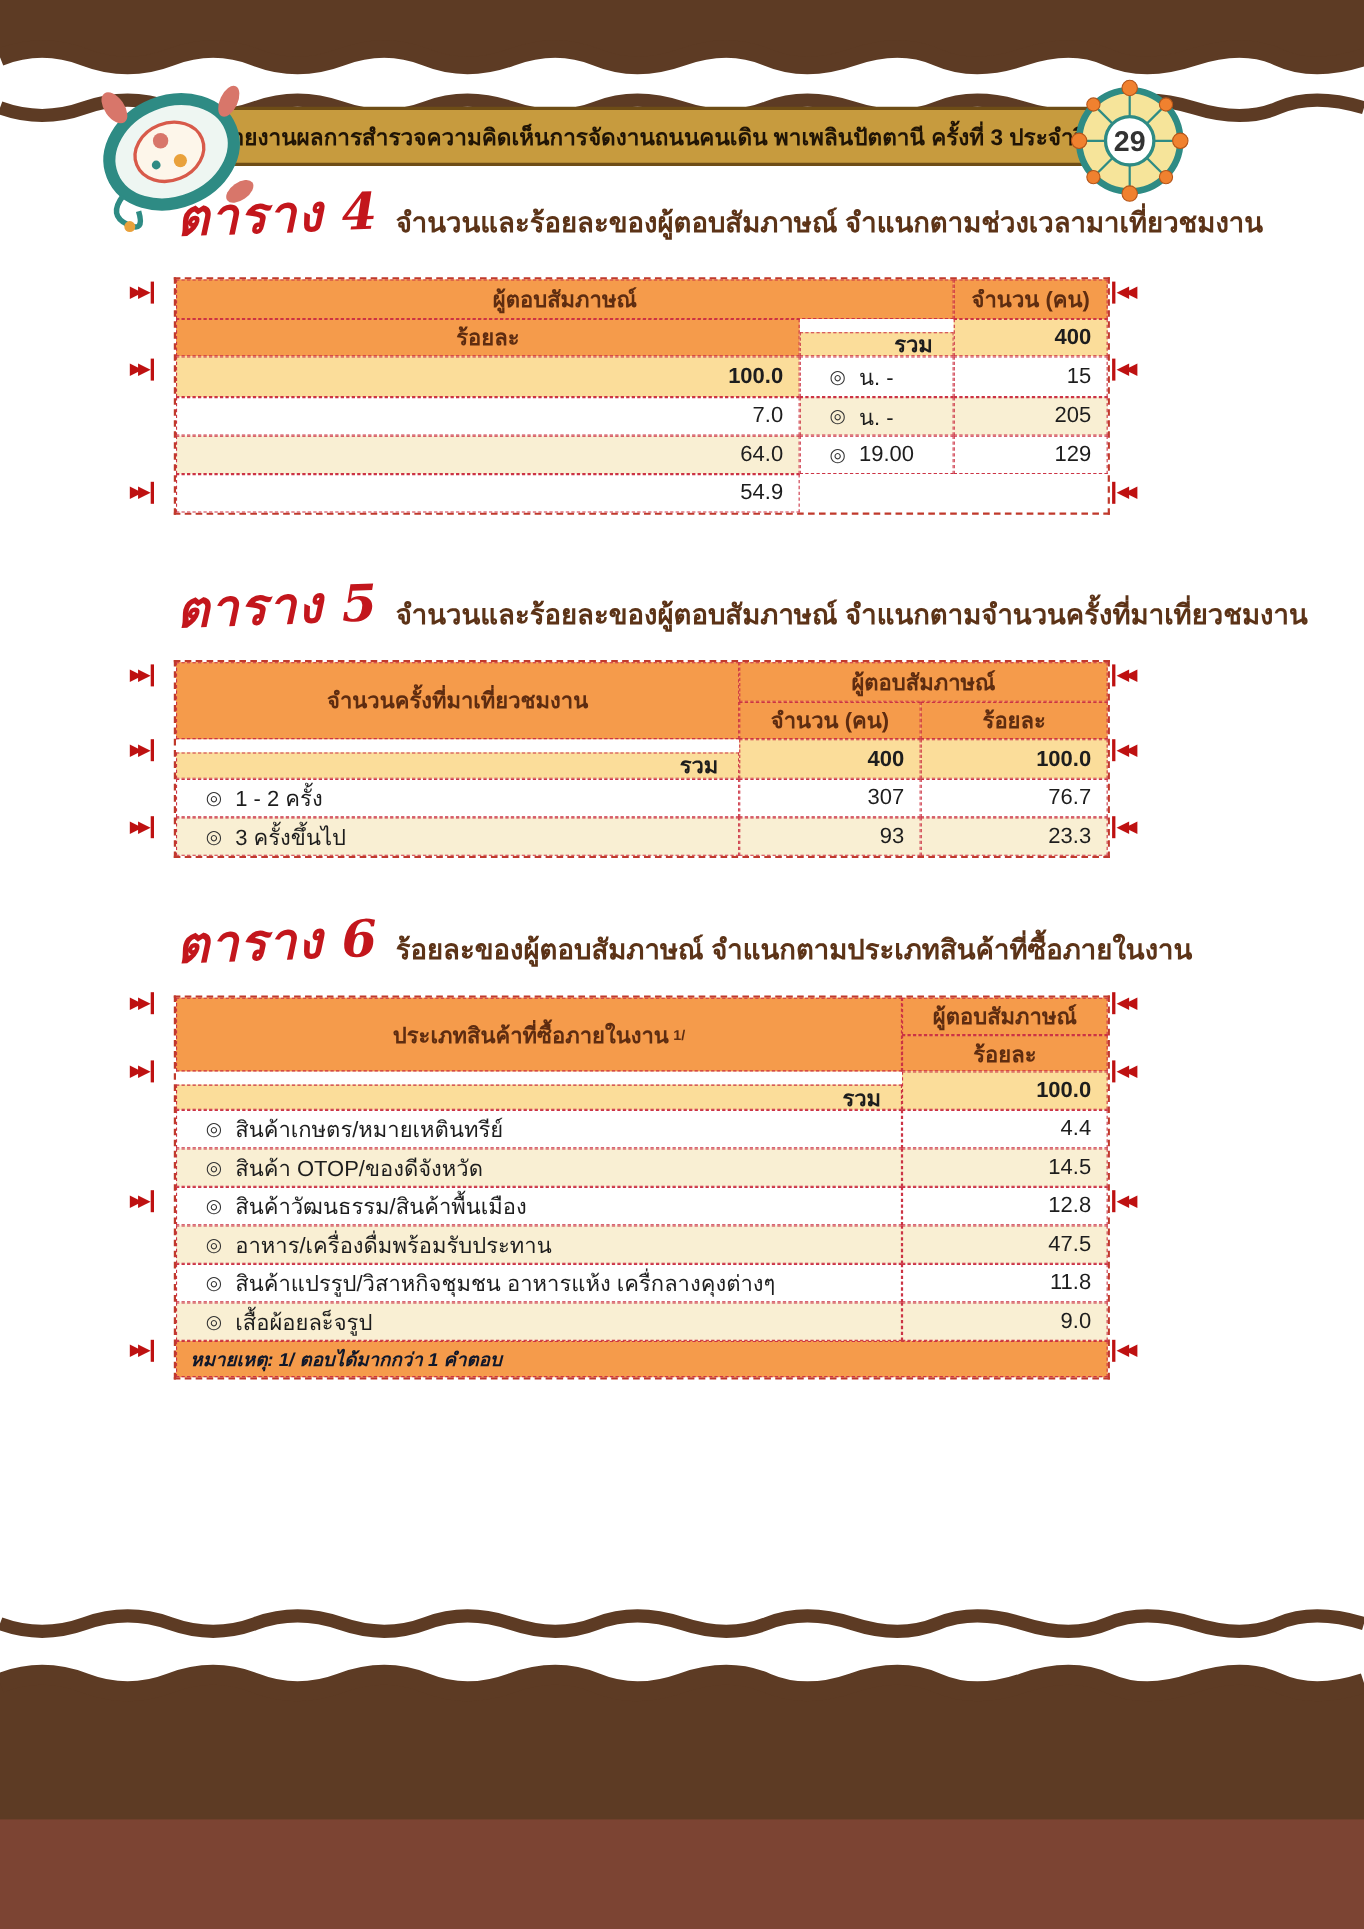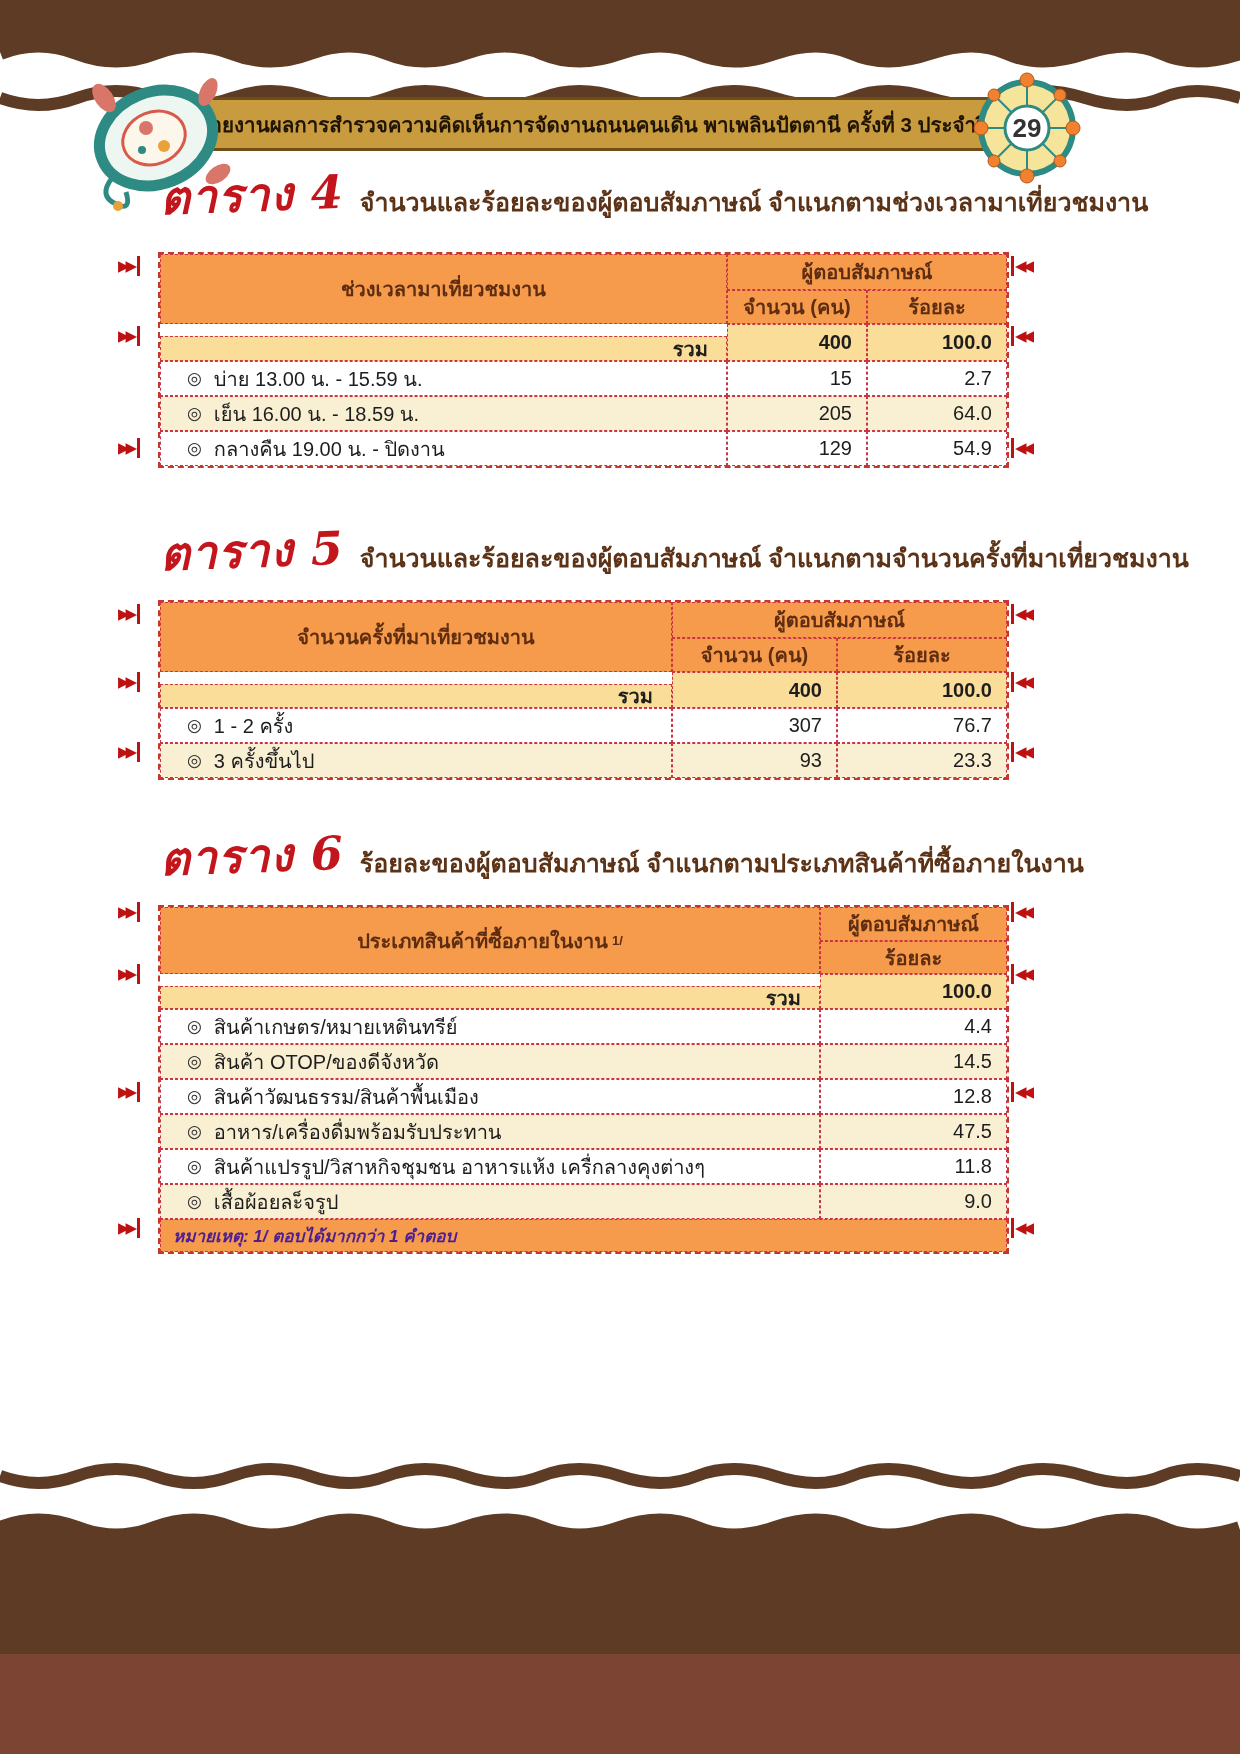--- a/index.html
+++ b/index.html
@@ -45,21 +45,21 @@
   .hd{background:#f59b4b;color:#5e2c10;font-weight:700;justify-content:center;text-align:center;}
   .tot{background:#fbdd9a;font-weight:700;}
   .cream{background:#f9efd3;}
   .white{background:#ffffff;}
   .num{justify-content:flex-end;}
   .stub{justify-content:flex-start;padding-left:26px;}
   .stub .bullet{margin-right:12px;font-size:17px;color:#333;}
   .tot-label{justify-content:flex-end;padding-right:18px;margin-top:12px;}
   .note-row{
     background:#f59b4b;font-style:italic;font-weight:700;font-size:17px;
-    color:#4c1d95;justify-content:flex-start;padding-left:12px;
+    color:#0f172a;justify-content:flex-start;padding-left:12px;
   }
   sup{font-size:13px;margin-left:4px;}
 
   .t4{left:158px;top:252px;grid-template-columns:567px 140px 140px;
       grid-template-rows:36px 34px 37px 35px 35px 35px;}
   .t5{left:158px;top:600px;grid-template-columns:512px 165px 170px;
       grid-template-rows:36px 34px 36px 35px 35px;}
   .t6{left:158px;top:905px;grid-template-columns:660px 187px;
       grid-template-rows:34px 33px 35px 35px 35px 35px 35px 35px 35px 33px;}
   .span2r{grid-row:span 2;}
@@ -122,35 +122,34 @@
     <circle cx="55" cy="58" r="22" fill="#ffffff" stroke="#2e8b84" stroke-width="3"></circle>
     <text x="55" y="67" text-anchor="middle" font-size="26" font-weight="bold" fill="#333333" font-family="Liberation Sans, sans-serif">29</text>
   </svg>
 
   <div class="tbl-title" style="left:160px;top:172px;">
     <span class="script">ตาราง 4</span>
     <span class="desc">จำนวนและร้อยละของผู้ตอบสัมภาษณ์ จำแนกตามช่วงเวลามาเที่ยวชมงาน</span>
   </div>
 
   <div class="tbl t4">
-    <div class="cell hd span2r">ช่วงเวลามาเที่ยวชมงาน</div>
     <div class="cell hd span2c">ผู้ตอบสัมภาษณ์</div>
     <div class="cell hd">จำนวน (คน)</div>
     <div class="cell hd">ร้อยละ</div>
 
     <div class="cell tot tot-label">รวม</div>
     <div class="cell tot num">400</div>
     <div class="cell tot num">100.0</div>
 
     <div class="cell white stub">
         <span class="bullet">◎</span>
         <span>บ่าย 13.00 น. - 15.59 น.</span>
       </div>
     <div class="cell white num">15</div>
-    <div class="cell white num">2.7</div>
+    <div class="cell white num">7.0</div>
 
     <div class="cell cream stub">
         <span class="bullet">◎</span>
         <span>เย็น  16.00 น. - 18.59 น.</span>
       </div>
     <div class="cell cream num">205</div>
     <div class="cell cream num">64.0</div>
 
     <div class="cell white stub">
         <span class="bullet">◎</span>

